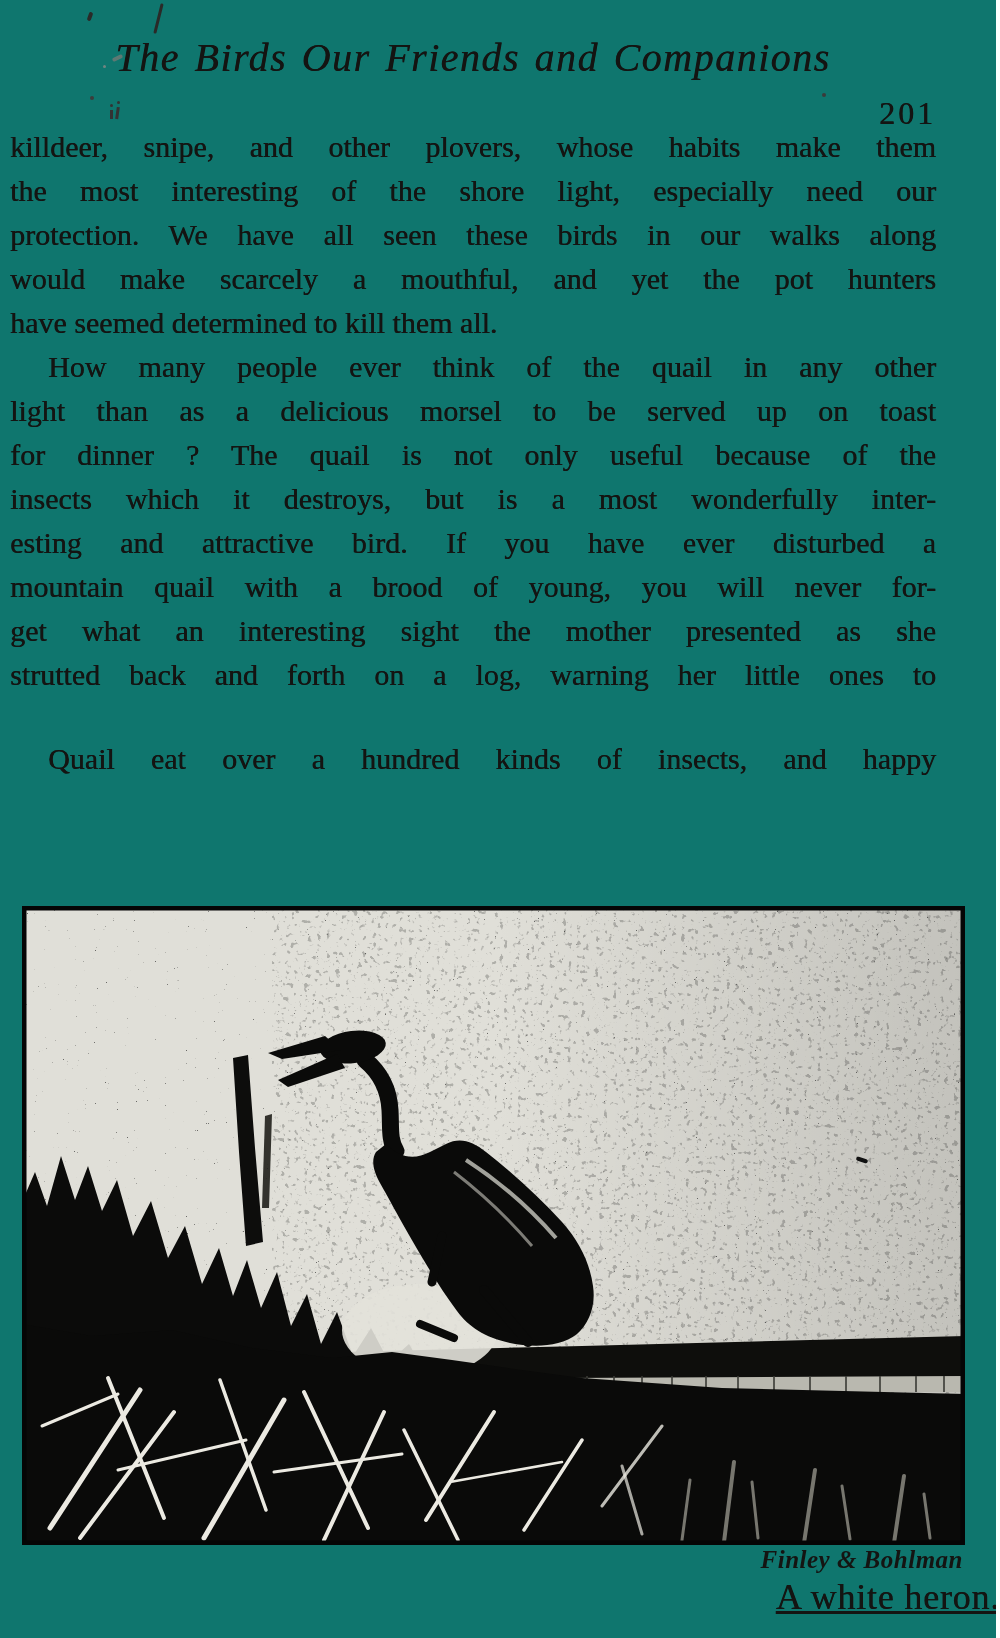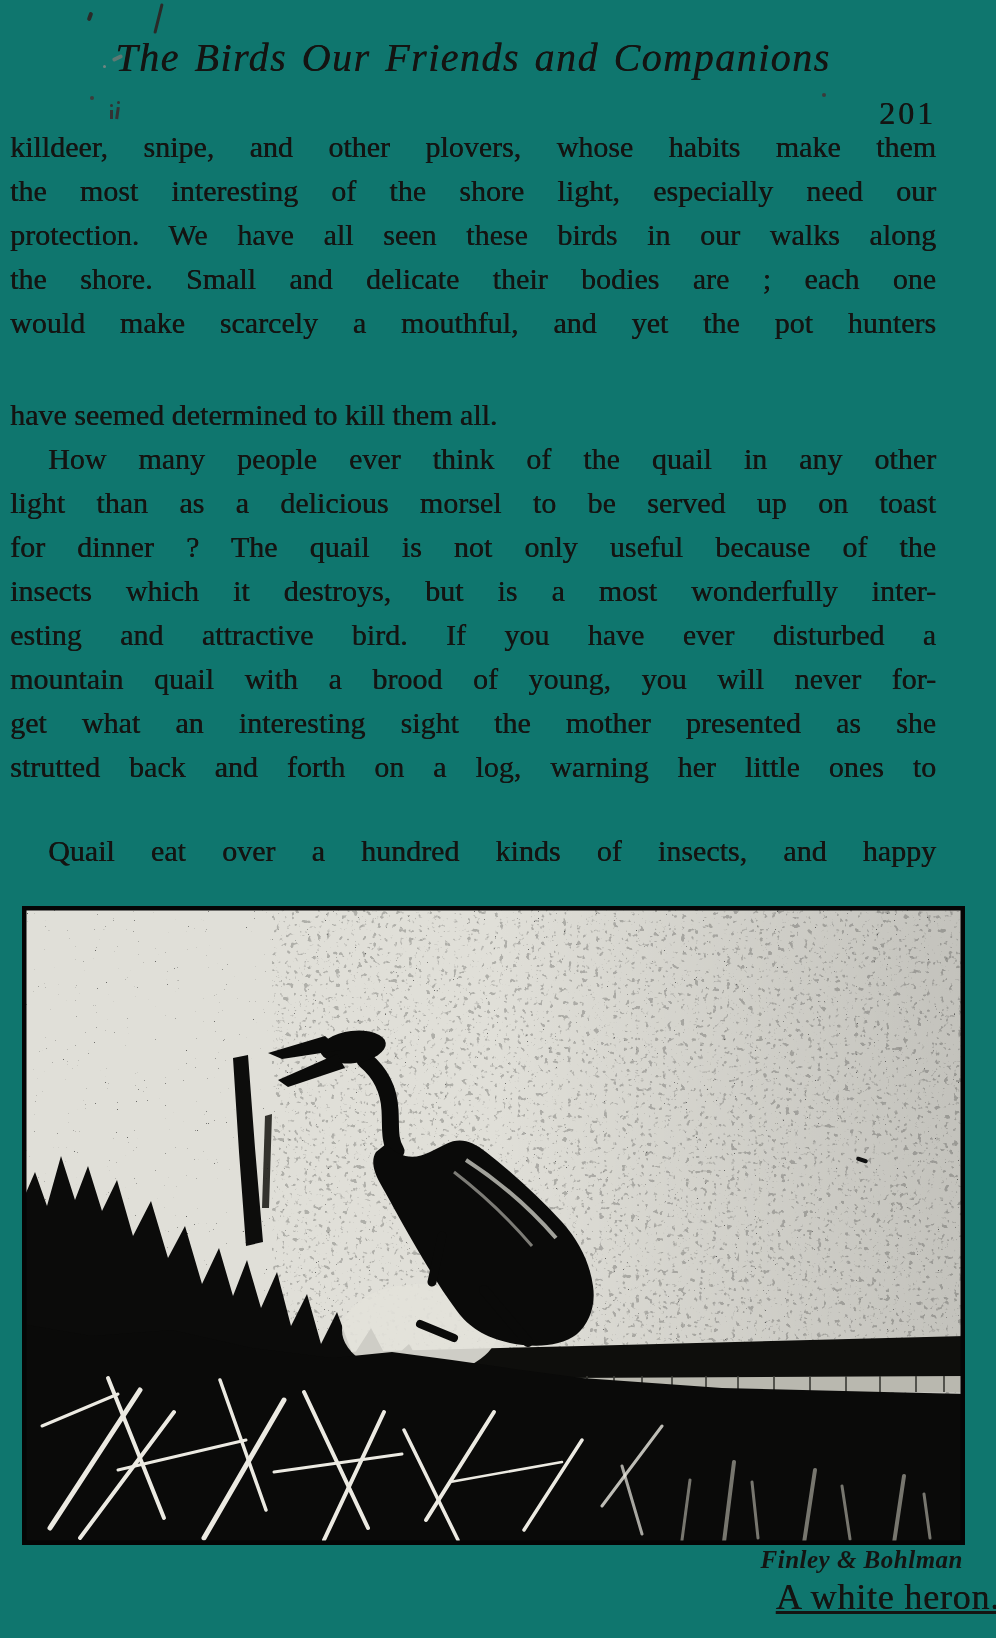--- a/index.html
+++ b/index.html
@@ -23,21 +23,21 @@
   }
 
   
   .text-block { position:absolute; top:125px; left:10px; width:926px; font-size:30px; line-height:44px; }
   .para { margin:0; padding:0; }
   .para-3 { margin-top:40px; }
   .tline {
     display:block; text-align:justify; text-align-last:justify;
     text-shadow:0.4px 0 0 currentColor; white-space:normal;
   }
-  .tline.end { text-align-last:left;margin-top:48px; }
+  .tline.end { text-align-last:left; }
   .tline.indent { text-indent:38px; }
 
   
   .figure { position:absolute; top:906px; left:22px; width:943px; height:639px; margin:0; }
   .figure svg { display:block; }
   .credit {
     position:absolute; top:1546px; left:22px; width:941px; text-align:right;
     font-style:italic; font-weight:bold; font-size:25px; letter-spacing:0.5px;
   }
   .caption {
@@ -66,21 +66,20 @@
   <header class="header">
     <div class="running-title">The Birds Our Friends and Companions</div>
     <div class="page-number">201</div>
   </header>
 
   <main class="text-block">
     <p class="para para-1">
       <span class="tline">killdeer, snipe, and other plovers, whose habits make them</span>
       <span class="tline">the most interesting of the shore light, especially need our</span>
       <span class="tline">protection.  We have all seen these birds in our walks along</span>
-      <span class="tline">the shore.  Small and delicate their bodies are ;  each one</span>
       <span class="tline">would make scarcely a mouthful, and yet the pot hunters</span>
       <span class="tline end">have seemed determined to kill them all.</span>
     </p>
     <p class="para para-2">
       <span class="tline indent">How many people ever think of the quail in any other</span>
       <span class="tline">light than as a delicious morsel to be served up on toast</span>
       <span class="tline">for dinner ?  The quail is not only useful because of the</span>
       <span class="tline">insects which it destroys, but is a most wonderfully inter-</span>
       <span class="tline">esting and attractive bird.  If you have ever disturbed a</span>
       <span class="tline">mountain quail with a brood of young, you will never for-</span>

